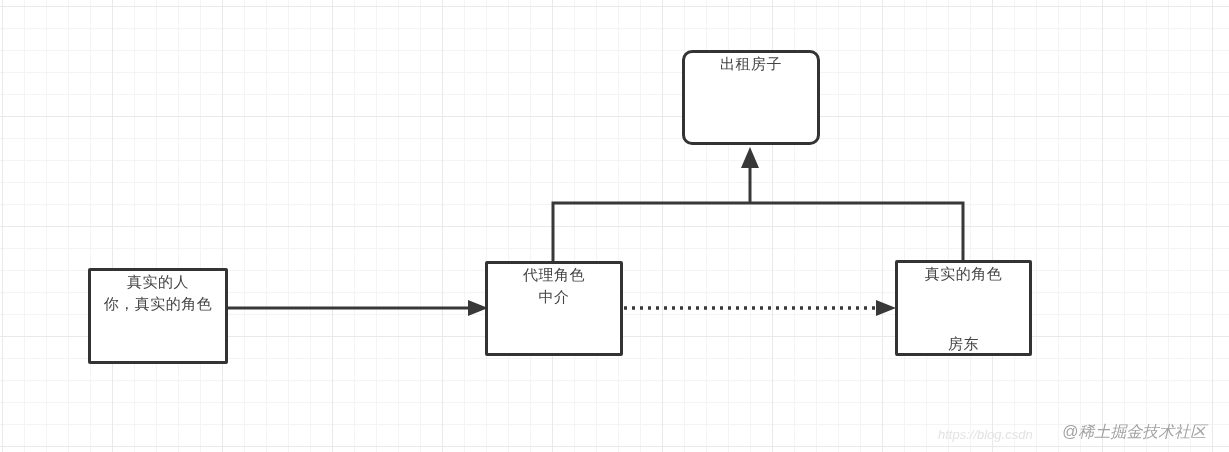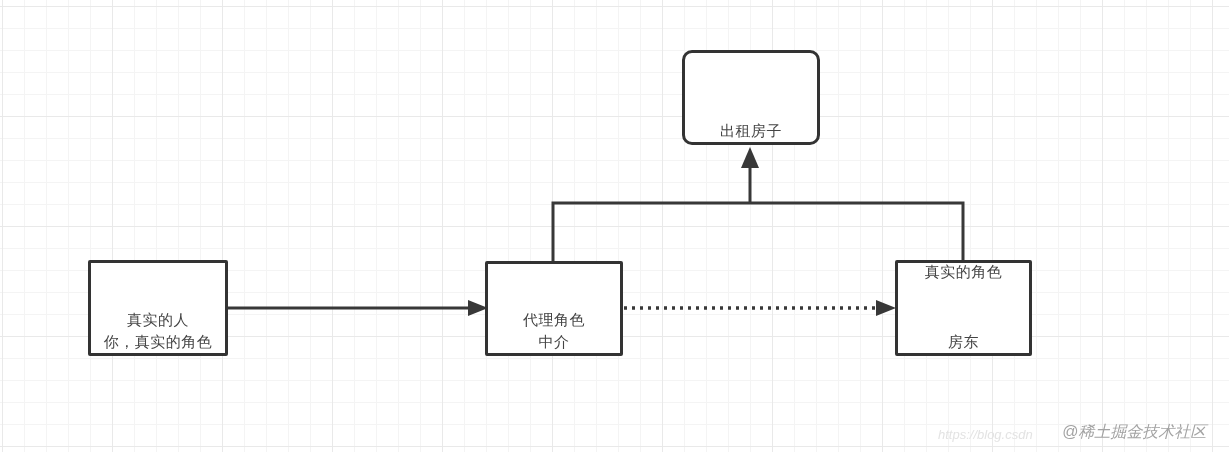--- a/index.html
+++ b/index.html
@@ -28,31 +28,31 @@
   }
   .node {
     position: absolute;
     box-sizing: border-box;
     background: #ffffff;
     border: 3px solid #333333;
     border-radius: 2px;
     display: flex;
     flex-direction: column;
     align-items: center;
-    justify-content: flex-end;
+    justify-content: flex-start;
     text-align: center;
     color: #444444;
     font-size: 15px;
     line-height: 22px;
     letter-spacing: 0.5px;
   }
   .node.rounded {
     border-radius: 10px;
   }
-  .node-renter   { left: 88px;  top: 260px; width: 140px; height: 96px; }
+  .node-renter   { left: 88px;  top: 268px; width: 140px; height: 96px; }
   .node-proxy    { left: 485px; top: 261px; width: 138px; height: 95px; }
   .node-landlord { left: 895px; top: 260px; width: 137px; height: 96px; gap: 48px; }
   .node-rent     { left: 682px; top: 50px;  width: 138px; height: 95px; }
   .watermark {
     position: absolute;
     left: 0;
     top: 0;
     width: 100%;
     height: 100%;
     pointer-events: none;

